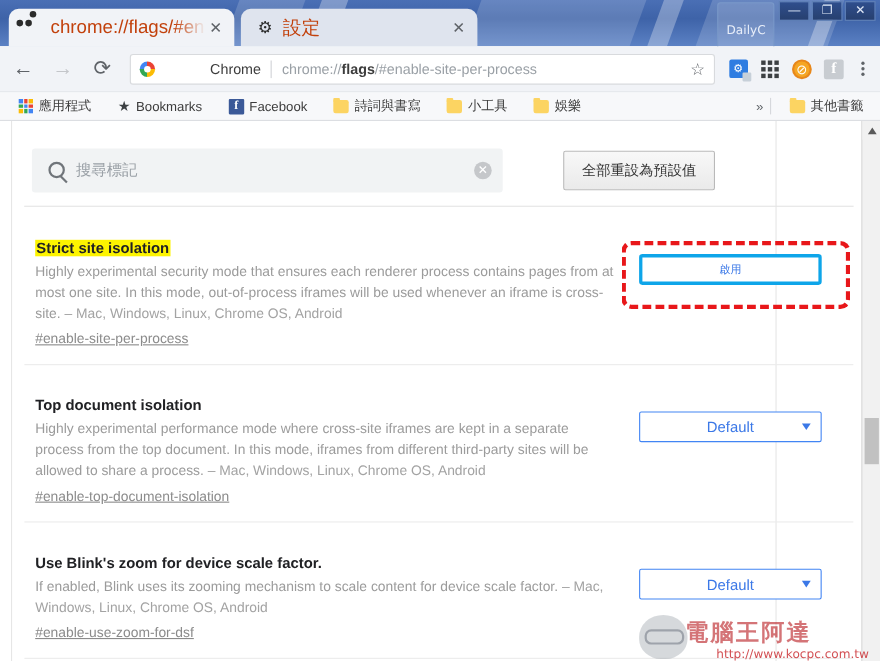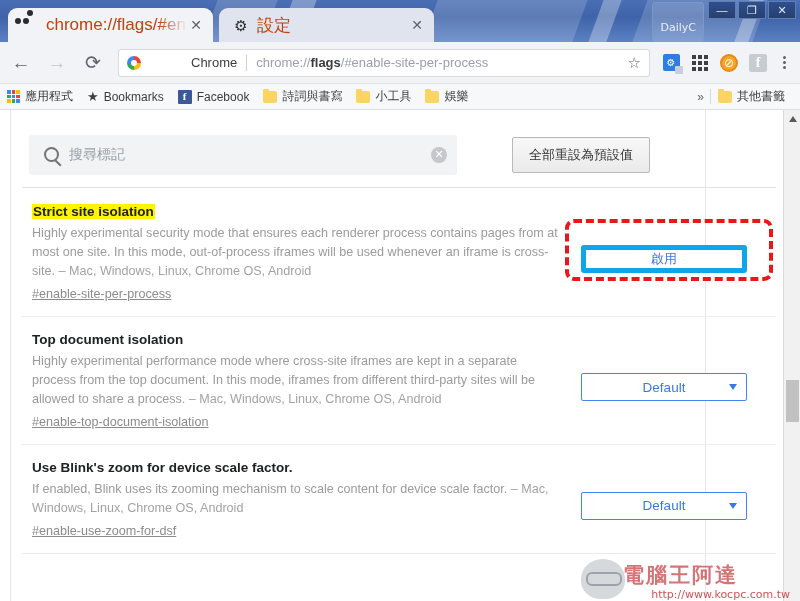--- a/index.html
+++ b/index.html
@@ -136,21 +136,21 @@
   .kebab i { width:3px;height:3px;border-radius:50%;background:#5f6368;display:block; }
 
   
   .bmbar {
     position: absolute; left: 0; top: 84px; width: 800px; height: 26px;
     background: #f7f8fa;
     display: flex; align-items: center;
     border-bottom: 1px solid #dcdee2;
     font-size: 12px; color: #3c3c3c;
   }
-  .bm { display: flex; align-items: center; gap: 5px; padding: 0 7px; height: 22px; white-space: nowrap; }
+  .bm { display: flex; align-items: center; gap: 5px; padding: 0 7px; height: 22px; white-space: nowrap; margin-left: 10px; }
   .bm-appgrid { width: 13px; height: 13px; display:grid; grid-template-columns:repeat(3,1fr); grid-template-rows:repeat(3,1fr); gap:1px; }
   .bm-appgrid i:nth-child(1){background:#4285f4}.bm-appgrid i:nth-child(2){background:#ea4335}.bm-appgrid i:nth-child(3){background:#fbbc05}
   .bm-appgrid i:nth-child(4){background:#34a853}.bm-appgrid i:nth-child(5){background:#4285f4}.bm-appgrid i:nth-child(6){background:#ea4335}
   .bm-appgrid i:nth-child(7){background:#fbbc05}.bm-appgrid i:nth-child(8){background:#34a853}.bm-appgrid i:nth-child(9){background:#4285f4}
   .bm-star { color: #3c4043; font-size: 13px; }
   .bm-fb { width:14px;height:14px;background:#3b5998;color:#fff;font-size:11px;font-weight:bold;
            font-family:"Liberation Serif",serif; display:flex;align-items:center;justify-content:center;line-height:1;border-radius:1px;}
   .bm-folder { width:14px; height:12px; background:#fcd462; border-radius:1px 2px 2px 2px; position:relative; }
   .bm-folder::before{content:"";position:absolute;left:0;top:-2px;width:6px;height:3px;background:#fcd462;border-radius:1px 1px 0 0;}
   .bm-chevs { margin-left: auto; padding: 0 6px; color: #5f6368; font-size: 12px; }
@@ -188,36 +188,36 @@
   }
   .resetbtn {
     position: absolute; right: 55px; top: 27px;
     padding: 8px 16px; font-size: 13px; color: #333;
     background: linear-gradient(180deg,#f8f8f8,#eaeaea);
     border: 1px solid #b9b9b9; border-radius: 2px;
   }
 
   .flaglist { position: absolute; left: 11px; top: 79px; width: 754px; height: 412px; overflow: hidden; }
   .flag {
-    display: flex; align-items: center;
-    padding: 13px 22px 14px 10px;
+    display: flex; align-items: flex-start;
+    padding: 28px 22px 14px 10px;
     border-bottom: 1px solid #ececec;
   }
   .flag-text { flex: 1 1 auto; padding-right: 14px; max-width: 545px; }
   .flag-title { font-size: 13.5px; font-weight: bold; color: #202124; margin-bottom: 5px; display: inline-block; }
   .flag-title.hl { background: #fdf400; padding: 0 1px; }
   .flag-desc { font-size: 12.6px; line-height: 19px; color: #9b9b9b; }
   .flag-desc .plat { color: #a3a3a3; }
   .flag-perm { display: inline-block; margin-top: 6px; font-size: 12.6px; color: #8b8b8b; text-decoration: underline; }
   .flag-ctl { flex: 0 0 auto; width: 180px; padding-top: 14px; display: flex; justify-content: center; position: relative; }
 
   .btn-enable {
     width: 166px; height: 28px;
-    border: 5px solid #0ea5e9; border-radius: 3px; background: #fff;
-    color: #3b78e7; font-size: 13px;
+    border: 3px solid #0ea5e9; border-radius: 3px; background: #fff;
+    color: #3b78e7; font-size: 10px;
     display: flex; align-items: center; justify-content: center;
   }
   .sel-default {
     width: 166px; height: 28px;
     border: 1px solid #4285f4; border-radius: 2px; background: #fff;
     color: #3b78e7; font-size: 13.5px;
     display: flex; align-items: center; justify-content: center; position: relative;
   }
   .sel-caret { position: absolute; right: 9px; top: 50%; transform: translateY(-50%);
     width:0;height:0;border-left:4.5px solid transparent;border-right:4.5px solid transparent;border-top:6px solid #3b78e7; }

